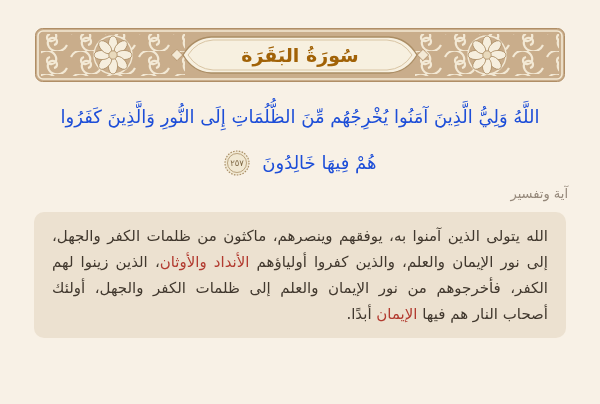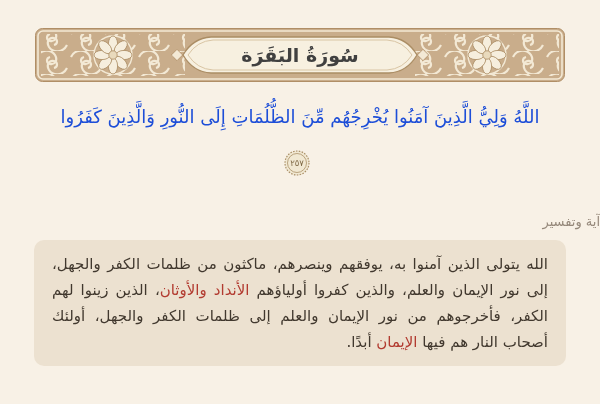--- a/index.html
+++ b/index.html
@@ -6,29 +6,29 @@
   .page{
     position:relative;width:600px;height:404px;overflow:hidden;
     background:#f8f1e6;
     font-family:"DejaVu Sans",sans-serif;
   }
   
   .header{position:relative;width:530px;height:54px;margin:28px 35px 0;}
   .header svg{position:absolute;left:0;top:0;}
   .surah-title{
     position:absolute;inset:0;display:flex;align-items:center;justify-content:center;
-    font-size:19px;font-weight:bold;color:#404040;letter-spacing:.5px;
+    font-size:19px;font-weight:bold;color:#a16207;letter-spacing:.5px;
   }
   
   .verse{direction:rtl;text-align:center;margin-top:12px;color:#1d4ed8;}
   .vline{font-size:18px;line-height:46px;height:46px;white-space:nowrap;}
   .medallion{display:inline-block;vertical-align:-7px;margin:0 7px 0 0;}
   
   .section-label{
-    direction:rtl;text-align:right;margin-top:28px;
+    direction:rtl;text-align:right;padding-right:32px;margin-top:0;
     font-size:13px;color:#95887a;
   }
   
   .tafsir{
     direction:rtl;box-sizing:border-box;width:532px;margin:11px auto 0;
     background:#ece1d0;border-radius:10px;padding:11px 18px;
     font-size:15px;line-height:26px;color:#41382e;
     text-align:justify;
   }
   .tafsir .red{color:#b23b30;}
@@ -70,20 +70,21 @@
       <rect x="384" y="23" width="8" height="8" transform="rotate(45 388 27)" fill="#f3e9d5" stroke="#b08e66" stroke-width="0.8"></rect>
       <path d="M148 27 Q158 10 176 9 L354 9 Q372 10 382 27 Q372 44 354 45 L176 45 Q158 44 148 27 Z" fill="#f7f0e0" stroke="#ab8d64" stroke-width="1.3"></path>
       <path d="M153 27 Q162 13 178 12 L352 12 Q368 13 377 27 Q368 41 352 42 L178 42 Q162 41 153 27 Z" fill="none" stroke="#d9c5a4" stroke-width="1"></path>
     </svg>
     <div class="surah-title" dir="rtl">سُورَةُ البَقَرَة</div>
   </div>
 
   <div class="verse">
     <div class="vline">اللَّهُ وَلِيُّ الَّذِينَ آمَنُوا يُخْرِجُهُم مِّنَ الظُّلُمَاتِ إِلَى النُّورِ وَالَّذِينَ كَفَرُوا</div>
     <div class="vline">
+      <span>هُمْ فِيهَا خَالِدُونَ</span>
       <svg class="medallion" width="26" height="26" viewBox="0 0 26 26">
         <circle cx="13" cy="13" r="12" fill="#f1e8d2" stroke="#ab9168" stroke-width="1.2" stroke-dasharray="1.6 1.3"></circle>
         <circle cx="13" cy="13" r="9.5" fill="none" stroke="#ab9168" stroke-width="0.8"></circle>
         <text x="13" y="16.4" text-anchor="middle" font-size="8.5" fill="#7d6743" font-family="DejaVu Sans, sans-serif">٢٥٧</text>
       </svg>
     </div>
   </div>
 
   <div class="section-label">آية وتفسير</div>
 

